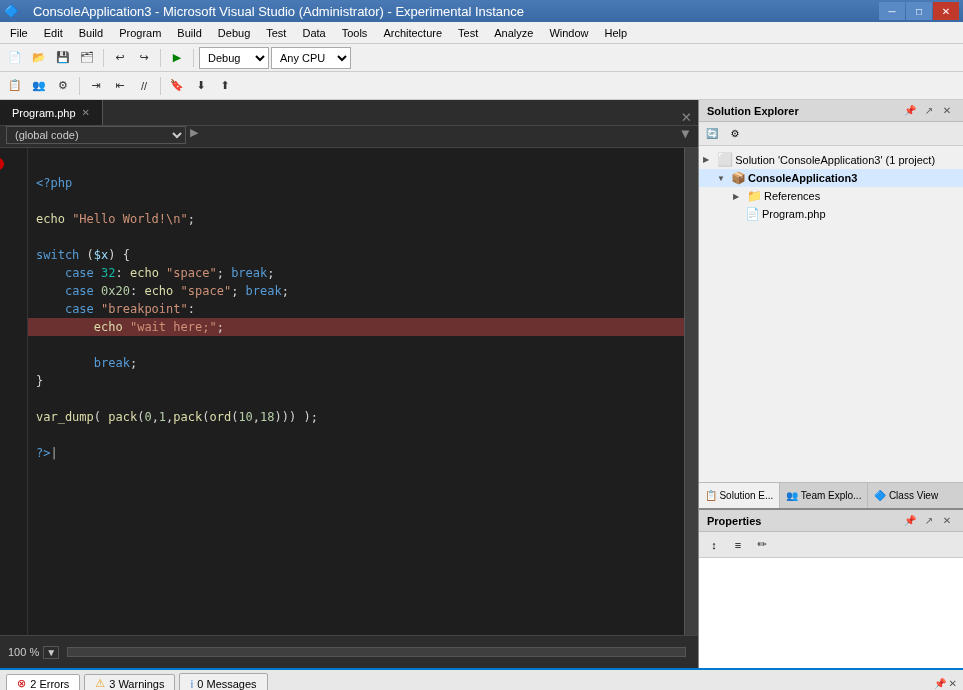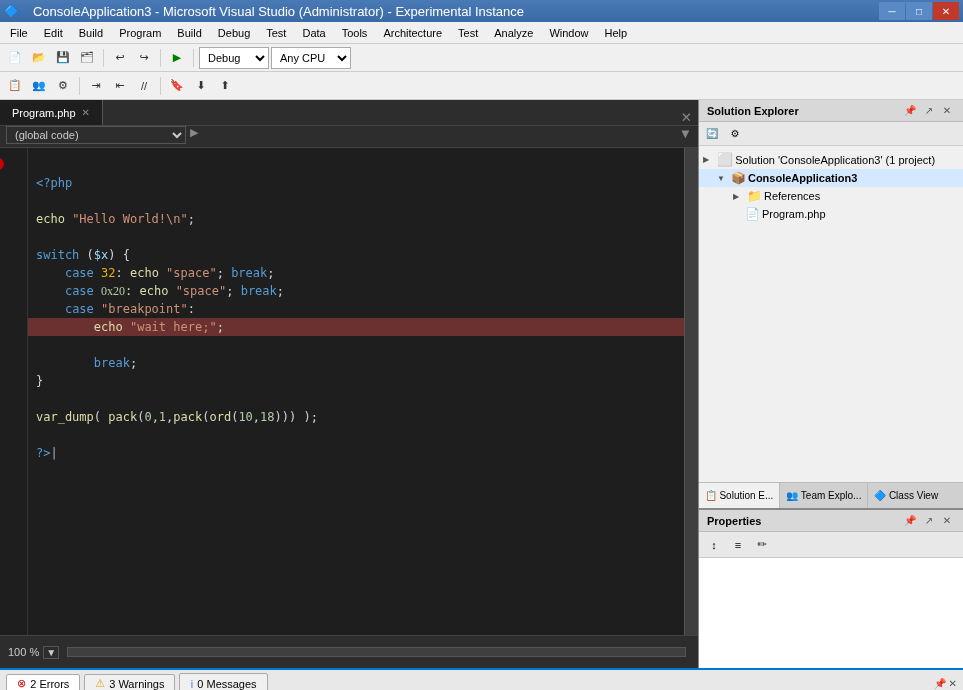--- a/index.html
+++ b/index.html
@@ -144,22 +144,22 @@
         <div> </div>
         <div> </div>
       </div>
 
       <div style="flex:1; padding:8px 8px; font-family:Consolas,monospace; font-size:12px; line-height:18px; overflow:auto; color:#d4d4d4; white-space:pre; outline:none; cursor:text;">
 <span><span style="color:#569cd6;">&lt;?php</span></span>
 <span></span>
 <span><span style="color:#dcdcaa;">echo</span> <span style="color:#ce9178;">"Hello World!\n"</span>;</span>
 <span></span>
 <span><span style="color:#569cd6;">switch</span> (<span style="color:#9cdcfe;">$x</span>) {</span>
-<span>    <span style="color:#569cd6;">case</span> <span style="color:#eab308;">32</span>: <span style="color:#dcdcaa;">echo</span> <span style="color:#ce9178;">"space"</span>; <span style="color:#569cd6;">break</span>;</span>
-<span>    <span style="color:#569cd6;">case</span> <span style="color:#b5cea8;font-family:Liberation Serif, serif;">0x20</span>: <span style="color:#dcdcaa;">echo</span> <span style="color:#ce9178;">"space"</span>; <span style="color:#569cd6;">break</span>;</span>
+<span>    <span style="color:#569cd6;">case</span> <span style="color:#14b8a6;">32</span>: <span style="color:#dcdcaa;">echo</span> <span style="color:#ce9178;">"space"</span>; <span style="color:#569cd6;">break</span>;</span>
+<span>    <span style="color:#569cd6;">case</span> <span style="color:#b5cea8;">0x20</span>: <span style="color:#dcdcaa;">echo</span> <span style="color:#ce9178;">"space"</span>; <span style="color:#569cd6;">break</span>;</span>
 <span>    <span style="color:#569cd6;">case</span> <span style="color:#ce9178;">"breakpoint"</span>:</span>
 <span style="display:block;background:#6b3030;margin:0 -8px;padding:0 8px;">        <span style="color:#dcdcaa;">echo</span> <span style="color:#ce9178;">"wait here;"</span>;</span>
 <span>        <span style="color:#569cd6;">break</span>;</span>
 <span>}</span>
 <span></span>
 <span><span style="color:#dcdcaa;">var_dump</span>( <span style="color:#dcdcaa;">pack</span>(<span style="color:#b5cea8;">0</span>,<span style="color:#b5cea8;">1</span>,<span style="color:#dcdcaa;">pack</span>(<span style="color:#dcdcaa;">ord</span>(<span style="color:#b5cea8;">10</span>,<span style="color:#b5cea8;">18</span>))) );</span>
 <span></span>
 <span><span style="color:#569cd6;">?&gt;</span><span style="color:#aaaaaa; animation: blink 1s step-end infinite;">|</span></span>
       </div>
 

